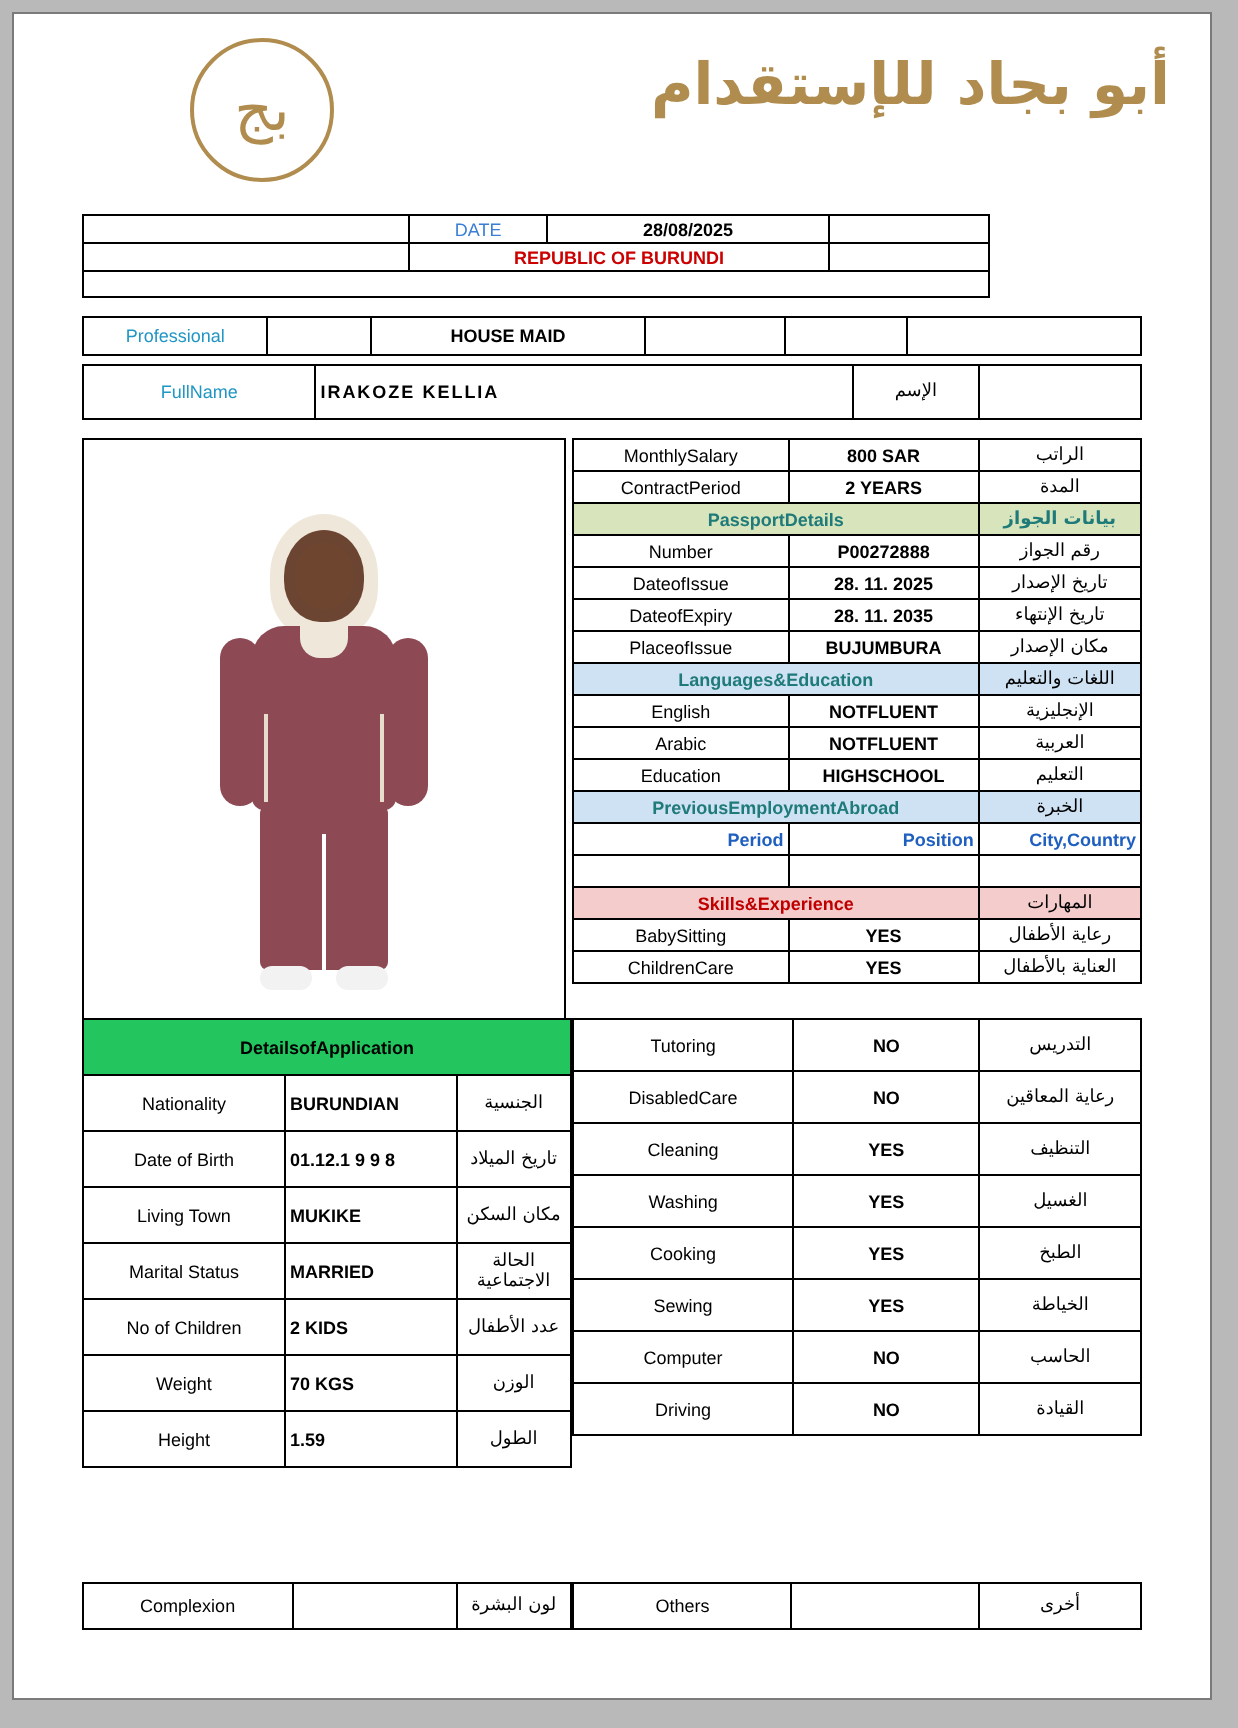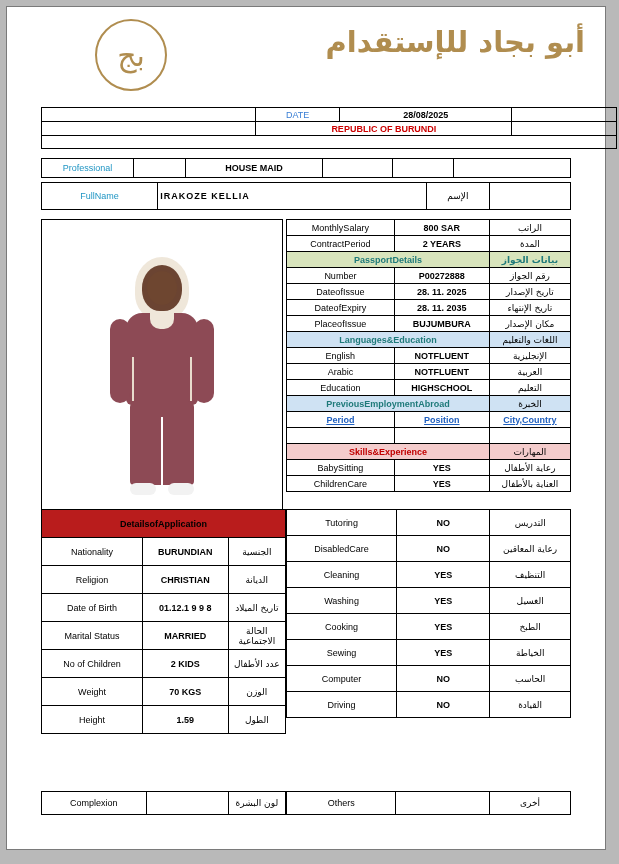--- a/index.html
+++ b/index.html
@@ -98,45 +98,45 @@
   
   .right-tbl{width:100%;}
   .right-tbl td{height:15px;font-size:9px;}
   .sec-green{background:#d8e4bc;color:#1f7a7a;font-weight:bold;}
   .sec-blue{background:#cfe2f3;}
   .sec-pink{background:#f4cccc;}
   .lbl{text-align:center;}
   .val{text-align:center;font-weight:bold;}
 
   .sec-title{text-align:center;font-weight:bold;font-size:8.5px;}
-  .hdrblue{color:#1f5fbf;font-weight:bold;text-align:center;text-decoration:underline;}
-
-  
-  .det-hdr{background:#b91c1c;font-weight:bold;text-align:center;font-size:9.5px;height:18px;}
+  .hdrblue{color:#1f5fbf;font-weight:bold;text-align:right;}
+
+  
+  .det-hdr{background:#22c55e;font-weight:bold;text-align:center;font-size:9.5px;height:18px;}
   .det-tbl td{height:27px;font-size:9px;}
   .det-lbl{text-align:center;}
-  .det-val{text-align:center;font-weight:bold;font-size:9.5px;}
+  .det-val{text-align:left;font-weight:bold;font-size:9.5px;}
 
   .skill-tbl td{height:25px;font-size:9px;}
   .skill-lbl{text-align:center;}
   .skill-val{text-align:center;font-weight:bold;}
   .tiny-ar{font-family:"DejaVu Sans", sans-serif;font-size:8px;text-align:center;}
 </style>
 </head>
 <body>
 
 <div class="page">
 
   <div class="header">
     <div class="logo-mark">بج</div>
     <div class="logo-text">أبو بجاد للإستقدام</div>
   </div>
 
   <div class="topblock">
-    <table class="tbl" style="width:576px">
+    <table class="tbl" style="width:454px">
       <tbody>
           <tr>
         <td style="width:200px;border-right:none"></td>
         <td class="c blue" style="width:75px">DATE</td>
         <td class="c b" style="width:160px">28/08/2025</td>
         <td style="width:95px"></td>
       </tr>
       <tr>
         <td style="border-right:none"></td>
         <td class="c red" colspan="2">REPUBLIC OF BURUNDI</td>
@@ -309,28 +309,28 @@
             <tbody>
                   <tr>
               <td class="det-hdr" colspan="3">DetailsofApplication</td>
             </tr>
             <tr>
               <td class="det-lbl" style="width:105px">Nationality</td>
               <td class="det-val" style="width:85px">BURUNDIAN</td>
               <td class="tiny-ar" style="width:55px">الجنسية</td>
             </tr>
             <tr>
-              <td class="det-lbl">Religion</td>
-              <td class="det-val">CHRISTIAN</td>
-              <td class="tiny-ar">الديانة</td>
-            </tr>
-            <tr>
               <td class="det-lbl">Date of Birth</td>
               <td class="det-val">01.12.1 9 9 8</td>
               <td class="tiny-ar">تاريخ الميلاد</td>
+            </tr>
+            <tr>
+              <td class="det-lbl">Living Town</td>
+              <td class="det-val">MUKIKE</td>
+              <td class="tiny-ar">مكان السكن</td>
             </tr>
             <tr>
               <td class="det-lbl">Marital Status</td>
               <td class="det-val">MARRIED</td>
               <td class="tiny-ar">الحالة الاجتماعية</td>
             </tr>
             <tr>
               <td class="det-lbl">No of Children</td>
               <td class="det-val">2 KIDS</td>
               <td class="tiny-ar">عدد الأطفال</td>

